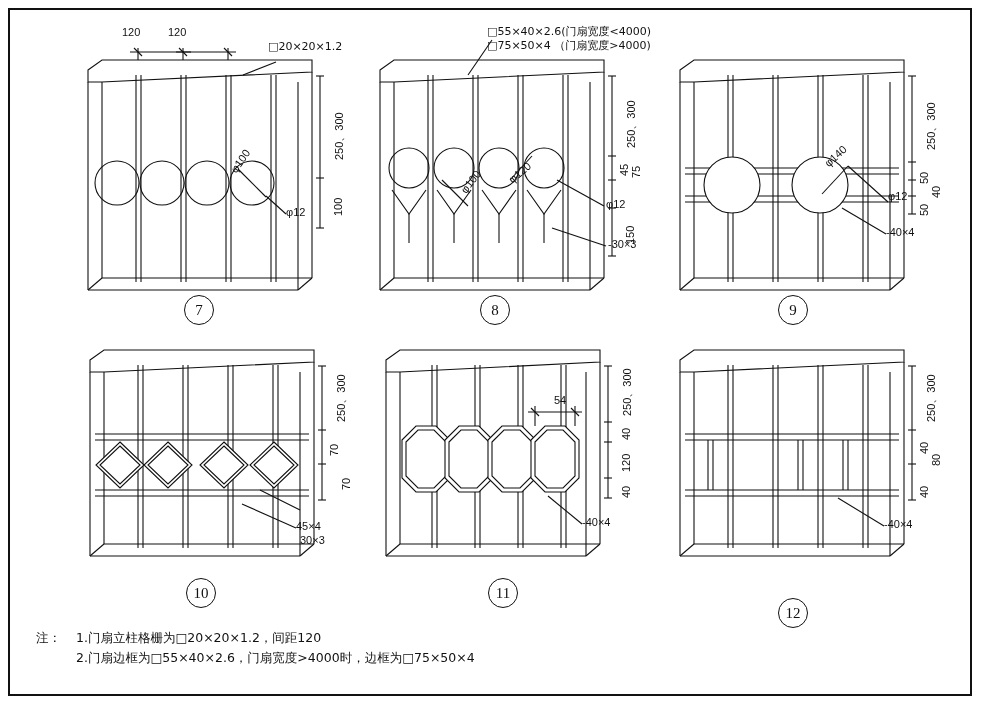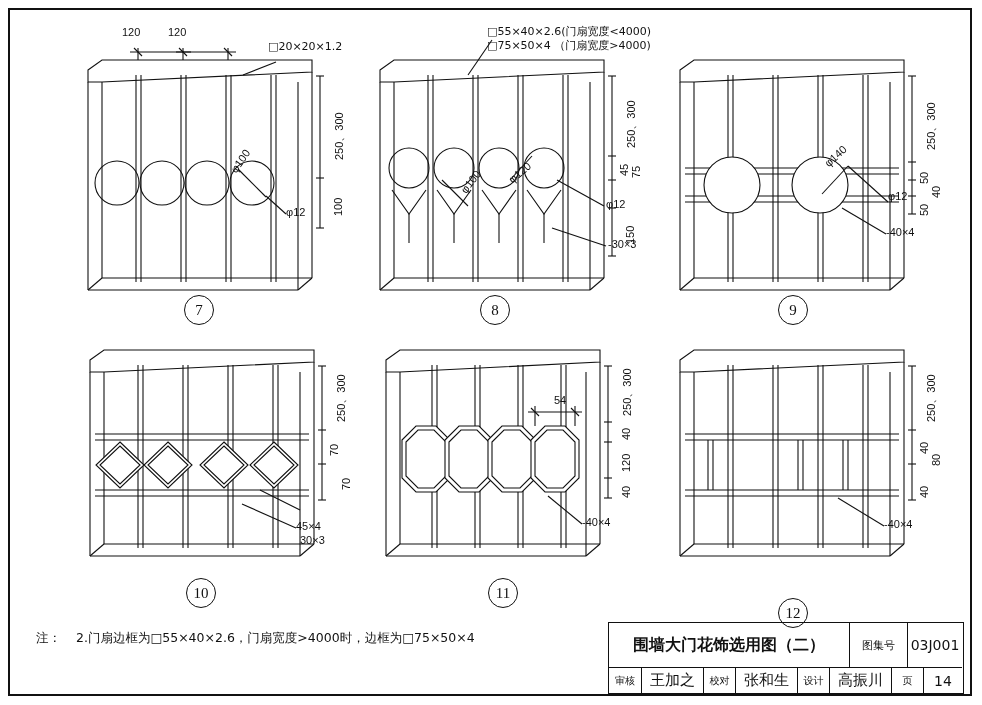--- a/index.html
+++ b/index.html
@@ -371,33 +371,19 @@
     <div class="vlbl" style="left:246px;top:116px;">40</div>
     <div class="vlbl" style="left:258px;top:128px;">80</div>
     <div class="vlbl" style="left:246px;top:160px;">40</div>
   </div>
   <div class="num-circle" style="left:778px;top:578px;margin-top:20px;">12</div>
 
   <div class="notes" style="left:36px;top:628px;">
     <div style="position:relative;">
       <span style="position:absolute;left:0;top:0;">注：</span>
       <div style="margin-left:40px;">
+        <div>1.门扇立柱格栅为□20×20×1.2，间距120</div>
         <div>2.门扇边框为□55×40×2.6，门扇宽度&gt;4000时，边框为□75×50×4</div>
       </div>
     </div>
   </div>
 
-  <div class="titleblock" style="left:608px;top:622px;width:356px;height:72px;">
-
-    <div class="tb-cell" style="left:0;top:0;width:240px;height:44px;font-size:16px;font-weight:bold;">围墙大门花饰选用图（二）</div>
-    <div class="tb-cell tb-v" style="left:240px;top:0;width:58px;height:44px;font-size:11px;">图集号</div>
-    <div class="tb-cell tb-v" style="left:298px;top:0;width:55px;height:44px;font-size:14px;">03J001</div>
-
-    <div class="tb-cell tb-h" style="left:0;top:44px;width:32px;height:26px;font-size:10px;">审核</div>
-    <div class="tb-cell tb-h tb-v hand" style="left:32px;top:44px;width:62px;height:26px;">王加之</div>
-    <div class="tb-cell tb-h tb-v" style="left:94px;top:44px;width:32px;height:26px;font-size:10px;">校对</div>
-    <div class="tb-cell tb-h tb-v hand" style="left:126px;top:44px;width:62px;height:26px;">张和生</div>
-    <div class="tb-cell tb-h tb-v" style="left:188px;top:44px;width:32px;height:26px;font-size:10px;">设计</div>
-    <div class="tb-cell tb-h tb-v hand" style="left:220px;top:44px;width:62px;height:26px;">高振川</div>
-    <div class="tb-cell tb-h tb-v" style="left:282px;top:44px;width:32px;height:26px;font-size:10px;">页</div>
-    <div class="tb-cell tb-h tb-v" style="left:314px;top:44px;width:39px;height:26px;font-size:14px;">14</div>
-  </div>
 </div>
 
 </body></html>

